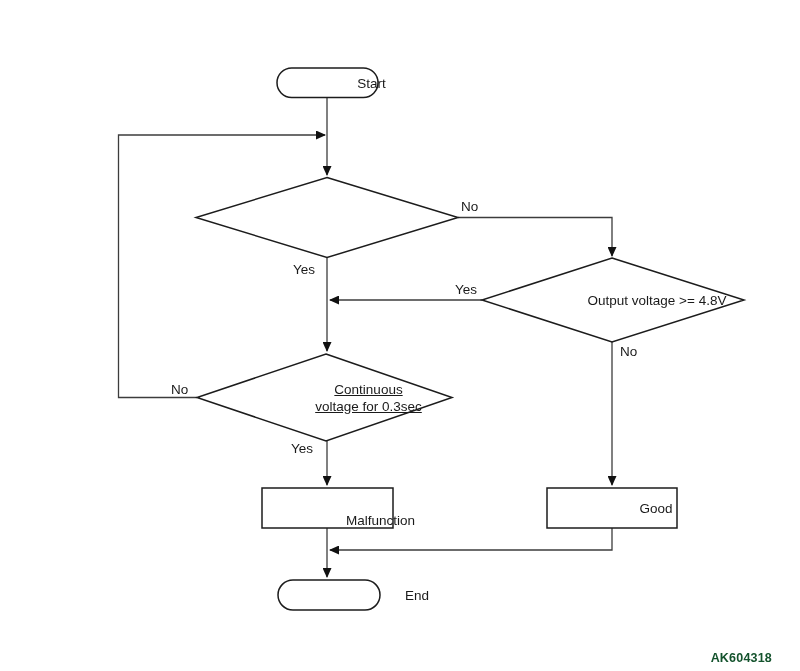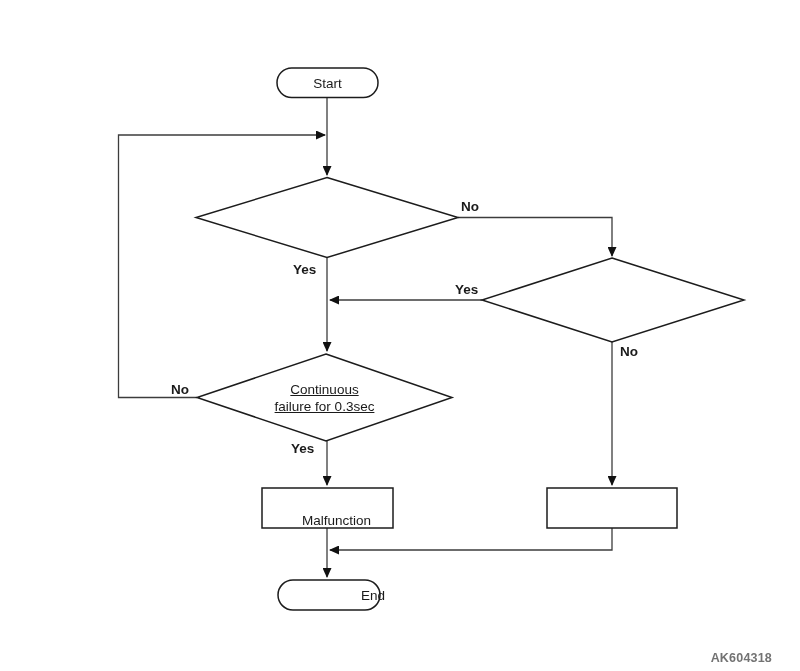--- a/index.html
+++ b/index.html
@@ -24,37 +24,37 @@
     position: absolute;
     display: flex;
     flex-direction: column;
     align-items: center;
     justify-content: center;
     text-align: right;
     font-size: 13.5px;
     color: #1a1a1a;
     line-height: 17px;
     pointer-events: none;
+    padding-left: 44px;
   }
   .edge-label {
     position: absolute;
     font-size: 13.5px;
     color: #1a1a1a;
     line-height: 15px;
     pointer-events: none;
     white-space: nowrap;
-    font-weight: bold;
   }
   .figure-code {
     position: absolute;
     right: 28px;
     top: 651px;
     font-size: 12.5px;
     font-weight: bold;
-    color: #737373;
+    color: #14532d;
     letter-spacing: 0.2px;
   }
   .connector {
     stroke: #3c3c3c;
     stroke-width: 1.3;
     fill: none;
   }
   .shape {
     fill: #ffffff;
     stroke: #1c1c1c;
@@ -88,28 +88,30 @@
     <polygon class="shape" points="612,258 744,300 612,342 482,300"></polygon>
     <polygon class="shape" points="326,354 452,397.5 326,441 197,397.5"></polygon>
     <rect class="shape" x="262" y="488" width="131" height="40"></rect>
     <rect class="shape" x="547" y="488" width="130" height="40"></rect>
     <rect class="shape" x="278" y="580" width="102" height="30" rx="15" ry="15"></rect>
   </svg>
 
   <div class="node-label" style="left:277px; top:68px; width:101px; height:30px;">Start</div>
 
 
+  <div class="node-label" style="left:482px; top:258px; width:262px; height:84px;">Output voltage &gt;= 4.8V</div>
 
   <div class="node-label" style="left:197px; top:354px; width:255px; height:87px;text-decoration:underline;">
     <span>Continuous</span>
-    <span>failure for 0.3sec</span>
+    <span>voltage for 0.3sec</span>
   </div>
 
   <div class="node-label" style="left:262px; top:500px; width:149px; height:40px;">Malfunction</div>
 
+  <div class="node-label" style="left:547px; top:488px; width:130px; height:40px;">Good</div>
 
   <div class="node-label" style="left:278px; top:580px; width:102px; height:30px;margin-left:44px;">End</div>
 
   <div class="edge-label" style="left:461px; top:199px;">No</div>
 
   <div class="edge-label" style="left:293px; top:262px;">Yes</div>
 
   <div class="edge-label" style="left:455px; top:282px;">Yes</div>
 
   <div class="edge-label" style="left:620px; top:344px;">No</div>

